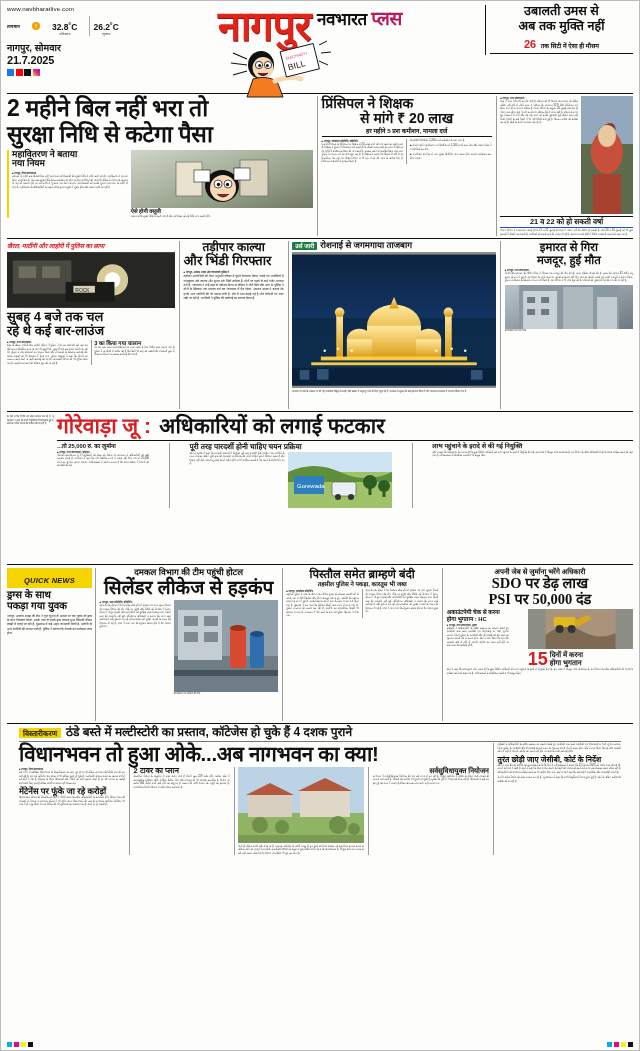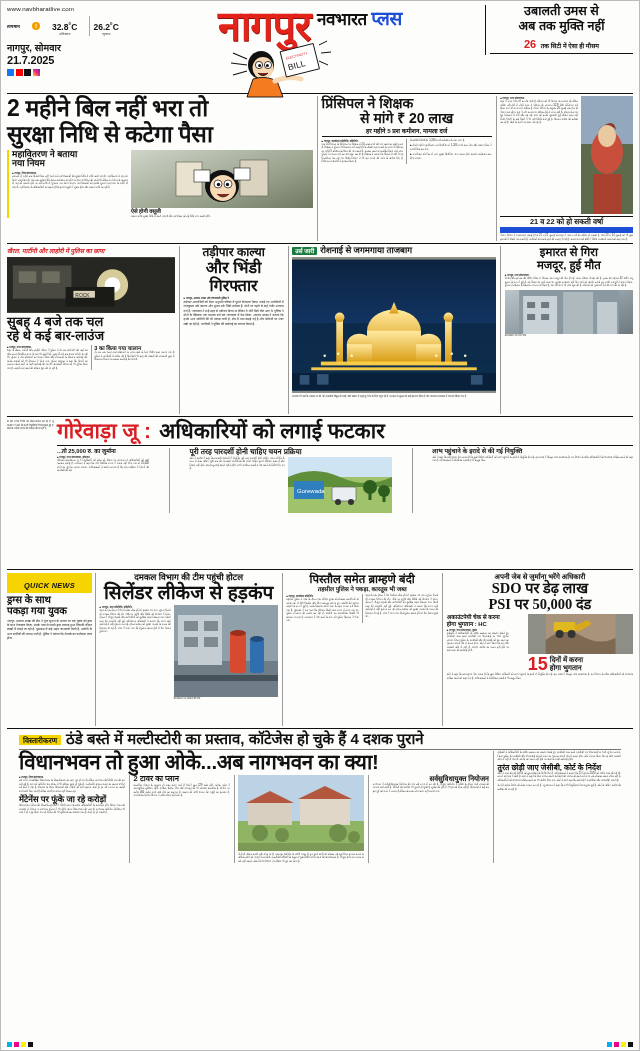--- a/index.html
+++ b/index.html
@@ -29,21 +29,21 @@
   .tunit{font-size:3.2px;color:#444;display:block;text-align:center;margin-top:-2px;}
   .city{font-size:9.5px;font-weight:bold;color:#111;margin-top:5px;}
   .dt{font-size:11px;font-weight:bold;color:#111;letter-spacing:-.2px;}
   .socials{display:flex;gap:1.5px;margin-top:3px;}
   .socials i{width:7px;height:7px;display:block;}
   .mh-logo{flex:1;text-align:center;position:relative;padding-top:2px;}
   .logo-main{font-size:41px;font-weight:bold;color:#e2231a;letter-spacing:-1px;line-height:.95;
              display:inline-block;vertical-align:top;text-shadow:.5px .5px 0 #8d0f0a;}
   .logo-right{display:inline-block;vertical-align:top;text-align:center;margin-left:2px;padding-top:3px;}
   .logo-nb{font-size:17px;font-weight:bold;color:#111;line-height:.95;letter-spacing:-.4px;}
-  .logo-plus{font-size:19px;font-weight:bold;color:#1d4ed8;line-height:.95;letter-spacing:-.4px;}
+  .logo-plus{font-size:19px;font-weight:bold;color:#be185d;line-height:.95;letter-spacing:-.4px;}
   .mascot{position:absolute;left:92px;top:34px;width:108px;height:60px;}
   .mh-right{width:148px;flex:0 0 148px;border-left:1px solid #111;padding-left:4px;box-sizing:border-box;}
   
   .col{box-sizing:border-box;}
   .dateline{font-size:2.6px;color:#333;}
 </style>
 </head>
 <body>
 
 <div class="page">
@@ -184,21 +184,21 @@
           <svg viewBox="0 0 52 118" style="width:100%;height:100%">
             <rect width="52" height="48" fill="#93a7bd"></rect>
             <path d="M0 48 h52 v70 h-52z" fill="#5d6b4c"></path>
             <ellipse cx="26" cy="56" rx="16" ry="22" fill="#c94f3d"></ellipse>
             <ellipse cx="26" cy="40" rx="9" ry="11" fill="#e8c9a0"></ellipse>
             <path d="M17 34 q9 -10 18 0 q-2 -14 -18 0z" fill="#8b3a2c"></path>
             <path d="M12 78 h28 v40 h-28z" fill="#a8412f"></path>
           </svg>
         </div>
       </div>
-      <div class="hl" style="font-size:7.4px;text-align:center;margin-top:2px;border-top:1px solid #111;border-bottom:6px solid #1d4ed8;padding:1px 0;">21 व 22 को हो सकती वर्षा</div>
+      <div class="hl" style="font-size:7.4px;text-align:center;margin-top:2px;border-top:1px solid #111;border-bottom:1px solid #1d4ed8;padding:1px 0;">21 व 22 को हो सकती वर्षा</div>
       <div class="body-txt" style="margin-top:1.5px;">मौसम विभाग ने भाकणवाद जताई है कि 21 व 22 जुलाई को शहर में मध्यम दर्जे की बारिश हो सकती है. वर्षा 23 व 24 जुलाई को भी कुछ इलाकों में बौछारें पड़ सकती हैं. नागरिकों को सतर्क रहने की सलाह दी गई है. जलजमाव वाले क्षेत्रों में विशेष सावधानी बरतने को कहा गया है.</div>
     </div>
   </div>
 
   <div class="hairline" style="margin:2px 6px;"></div>
 
   <div style="display:flex;padding:0 6px;box-sizing:border-box;height:168px;">
 
     <div class="col" style="width:172px;flex:0 0 172px;padding-right:4px;">
       <div class="redtxt" style="font-size:6.1px;font-weight:bold;font-style:italic;">खैरल, मार्टीनी और लाहोरी में पुलिस का छापा</div>
@@ -227,21 +227,21 @@
           <div class="hl" style="font-size:5.6px;">3 का किया गया चालान</div>
           <div class="body-txt">देर रात तक चलने वाले प्रतिष्ठानों पर नजर रखने के लिए विशेष दस्ता बनाया गया है. पुलिस ने नागरिकों से अपील की है कि किसी भी तरह की गड़बड़ी की जानकारी तुरंत दें. शिकायत मिलने पर तत्काल कार्रवाई की जाएगी.</div>
         </div>
       </div>
     </div>
 
     <div class="vline"></div>
 
     <div class="col" style="width:108px;flex:0 0 108px;padding:0 4px;">
       <div class="hl" style="font-size:12px;text-align:center;">तड़ीपार काल्या</div>
-      <div class="hl" style="font-size:16px;text-align:center;">और भिंडी गिरफ्तार</div>
+      <div class="hl" style="font-size:13px;">और भिंडी गिरफ्तार</div>
       <div class="dateline" style="font-weight:bold;margin-top:2px;">■ नागपुर, अपराध शाखा और पंचपावली पुलिस ने</div>
       <div class="body-txt s3">तड़ीपार अपराधियों को बिना अनुमति परिसर में घूमते गिरफ्तार किया. पकड़े गए आरोपियों में राजकुमार उर्फ काल्या और शुभम उर्फ भिंडी शामिल हैं. दोनों पर पहले से कई गंभीर अपराध दर्ज हैं. न्यायालय ने उन्हें शहर से तड़ीपार किया था लेकिन वे चोरी छिपे लौट आए थे. पुलिस ने दोनों के खिलाफ नया मामला दर्ज कर न्यायालय में पेश किया. अपराध शाखा ने बताया कि इनके अन्य साथियों की भी तलाश जारी है. क्षेत्र में गश्त बढ़ाई गई है और संदिग्धों पर नजर रखी जा रही है. नागरिकों ने पुलिस की कार्रवाई का स्वागत किया है.</div>
     </div>
 
     <div class="vline"></div>
 
     <div class="col" style="width:212px;flex:0 0 212px;padding:0 4px;">
       <div style="display:flex;align-items:center;gap:3px;">
         <span style="background:#1b7a3f;color:#fff;font-size:6px;font-weight:bold;padding:0 3px;border-radius:1px;">उर्स जारी</span>
         <span class="hl" style="font-size:8.6px;">रोशनाई से जगमगाया ताजबाग</span>
@@ -477,21 +477,21 @@
       </div>
       <div class="body-txt" style="margin-top:1px;">कोर्ट ने कहा कि प्रथमदृष्टया ऐसा लगता है कि कुछ विशिष्ट व्यक्तियों को लाभ पहुंचाने के इरादे से नियुक्ति की गई. इस संबंध में विस्तृत जांच आवश्यक है. वन विभाग के वरिष्ठ अधिकारियों को शपथपत्र दाखिल करने को कहा गया है. याचिकाकर्ता ने अतिरिक्त दस्तावेज भी प्रस्तुत किए.</div>
     </div>
   </div>
 
   <div class="hairline" style="margin:2px 6px;"></div>
 
   <div style="padding:0 18px;box-sizing:border-box;">
     <div style="display:flex;align-items:center;gap:5px;">
       <span class="yellowbar" style="font-size:7.4px;font-weight:bold;color:#111;padding:0 4px;">विस्तारीकरण</span>
-      <span class="hl" style="font-size:15px;">ठंडे बस्ते में मल्टीस्टोरी का प्रस्ताव, कॉटेजेस हो चुके हैं 4 दशक पुराने</span>
+      <span class="hl" style="font-size:12px;">ठंडे बस्ते में मल्टीस्टोरी का प्रस्ताव, कॉटेजेस हो चुके हैं 4 दशक पुराने</span>
     </div>
     <div class="thin" style="margin:1.5px 0;"></div>
     <div style="display:flex;">
       <div style="width:470px;flex:0 0 470px;padding-right:4px;">
         <div class="hl" style="font-size:20.5px;letter-spacing:-.3px;">विधानभवन तो हुआ ओके...अब नागभवन का क्या!</div>
         <div style="display:flex;gap:4px;margin-top:2px;">
           <div style="width:106px;flex:0 0 106px;">
             <div class="dateline" style="font-weight:bold;">■ नागपुर, निज संवाददाता.</div>
             <div class="body-txt">लंबे समय से प्रतीक्षित विधानभवन के विस्तारीकरण का काम पूरा हो गया है लेकिन नागभवन की स्थिति जस की तस बनी हुई है. यहां बने कॉटेजेस चार दशक से भी अधिक पुराने हो चुके हैं. मल्टीस्टोरी इमारत बनाने का प्रस्ताव वर्षों से ठंडे बस्ते में पड़ा है. शीतसत्र के दौरान विधायकों और मंत्रियों को यहीं ठहराया जाता है. हर वर्ष मरम्मत पर करोड़ों रुपये खर्च किए जाते हैं लेकिन स्थायी समाधान नहीं निकल रहा.</div>
             <div class="hl" style="font-size:8.4px;margin-top:2px;">मेंटेनेंस पर फूंके जा रहे करोड़ों</div>

